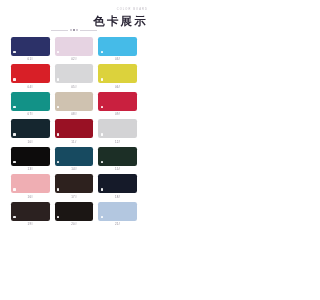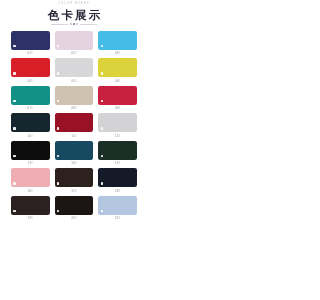--- a/index.html
+++ b/index.html
@@ -17,22 +17,22 @@
   .page {
     width: 148px;
     height: 300px;
     background: #ffffff;
     position: relative;
     box-sizing: border-box;
   }
 
   
   .header {
-    padding-top: 3px;
-    text-align: center;
+    padding-top: 9px;
+    text-align: right;
   }
   .eyebrow {
     font-size: 2.6px;
     letter-spacing: 1.1px;
     color: #b9b3bd;
     text-transform: uppercase;
     line-height: 1;
     margin-bottom: 3px;
     white-space: nowrap;
   }

